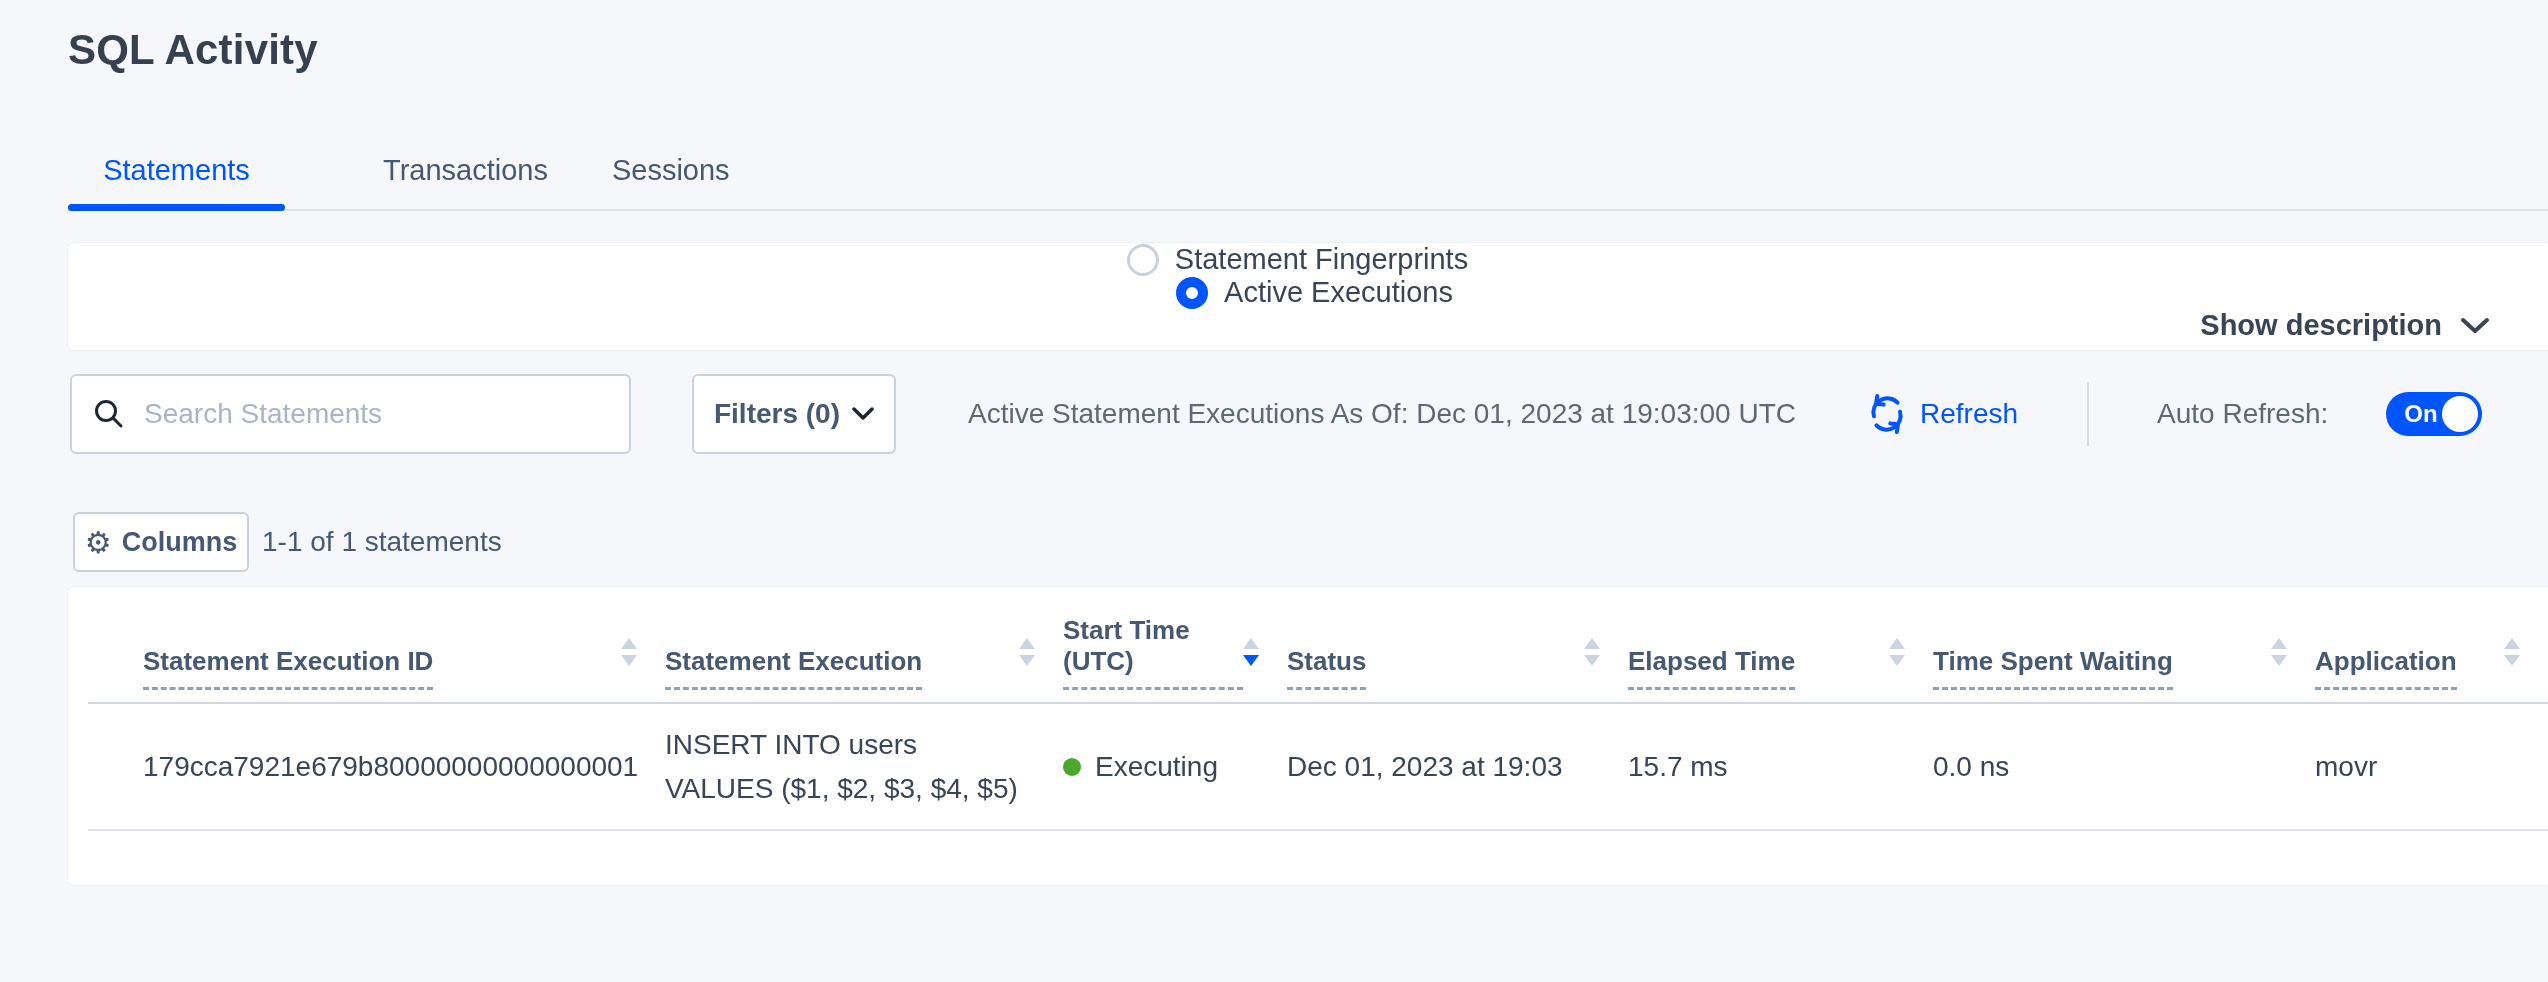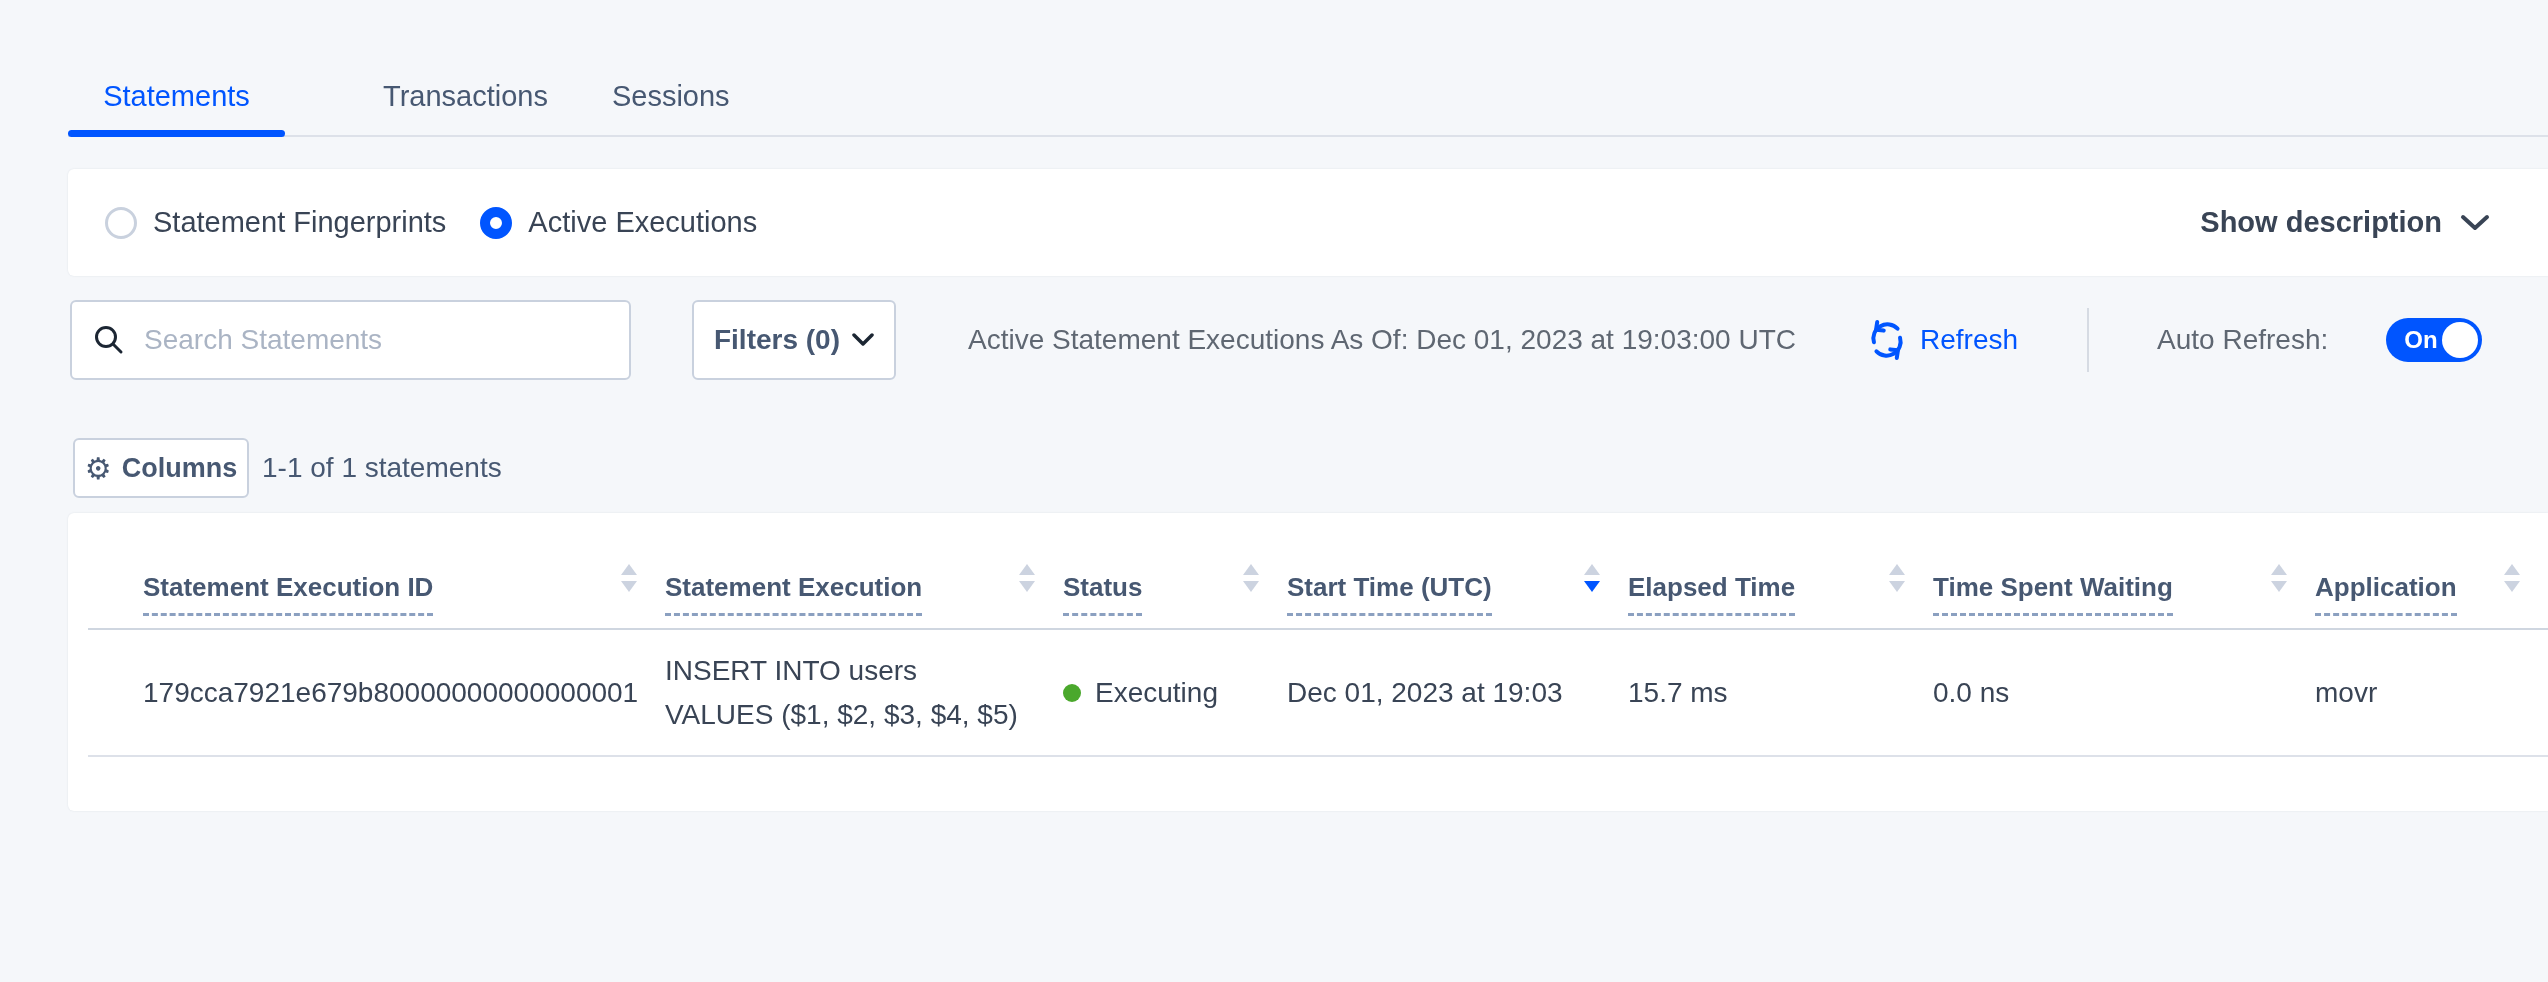--- a/index.html
+++ b/index.html
@@ -36,20 +36,21 @@
   }
   .tab.t2 { margin-left: 98px; }
   .tab.t3 { margin-left: 64px; }
 
   
   .radio-card {
     margin: 32px 0 0 68px; width: 2480px; height: 107px;
     background: #fff; border-radius: 6px 0 0 6px;
     display: flex; align-items: center; padding: 0 58px 0 37px;
     box-shadow: 0 0 2px rgba(60,70,90,.12);
+    flex-direction: column;
   }
   .radio-group { display: flex; align-items: center; cursor: pointer; }
   .radio-circle {
     width: 32px; height: 32px; border-radius: 50%;
     border: 3px solid #c9d1de; background: #fff; flex: 0 0 auto;
   }
   .radio-circle.selected { border: 10px solid #0055ff; }
   .radio-label { margin-left: 16px; font-size: 29px; color: #394455; }
   .radio-group + .radio-group { margin-left: 34px; }
   .show-description {
@@ -146,20 +147,21 @@
   .status-dot {
     width: 18px; height: 18px; border-radius: 50%; background: #4aa82c; margin-right: 14px; flex: 0 0 auto;
   }
   .icon-svg { display: block; }
 </style>
 </head>
 <body>
 
 <div class="page">
 
+  <h1 class="page-title">SQL Activity</h1>
 
   <div class="tabs">
     <div class="tab active">Statements</div>
     <div class="tab t2">Transactions</div>
     <div class="tab t3">Sessions</div>
   </div>
 
   <div class="radio-card">
     <div class="radio-group">
       <div class="radio-circle"></div>
@@ -232,29 +234,29 @@
           </span>
       </div>
       <div class="th">
         <span class="label">Statement Execution</span>
         <span class="sort">
             <span class="up"></span>
             <span class="down"></span>
           </span>
       </div>
       <div class="th">
-        <span class="label">Status</span>
-        <span class="sort">
-            <span class="up"></span>
-            <span class="down"></span>
-          </span>
-      </div>
-      <div class="th">
         <span class="label">Start Time (UTC)</span>
         <span class="sort desc">
+            <span class="up"></span>
+            <span class="down"></span>
+          </span>
+      </div>
+      <div class="th">
+        <span class="label">Status</span>
+        <span class="sort">
             <span class="up"></span>
             <span class="down"></span>
           </span>
       </div>
       <div class="th">
         <span class="label">Elapsed Time</span>
         <span class="sort">
             <span class="up"></span>
             <span class="down"></span>
           </span>

